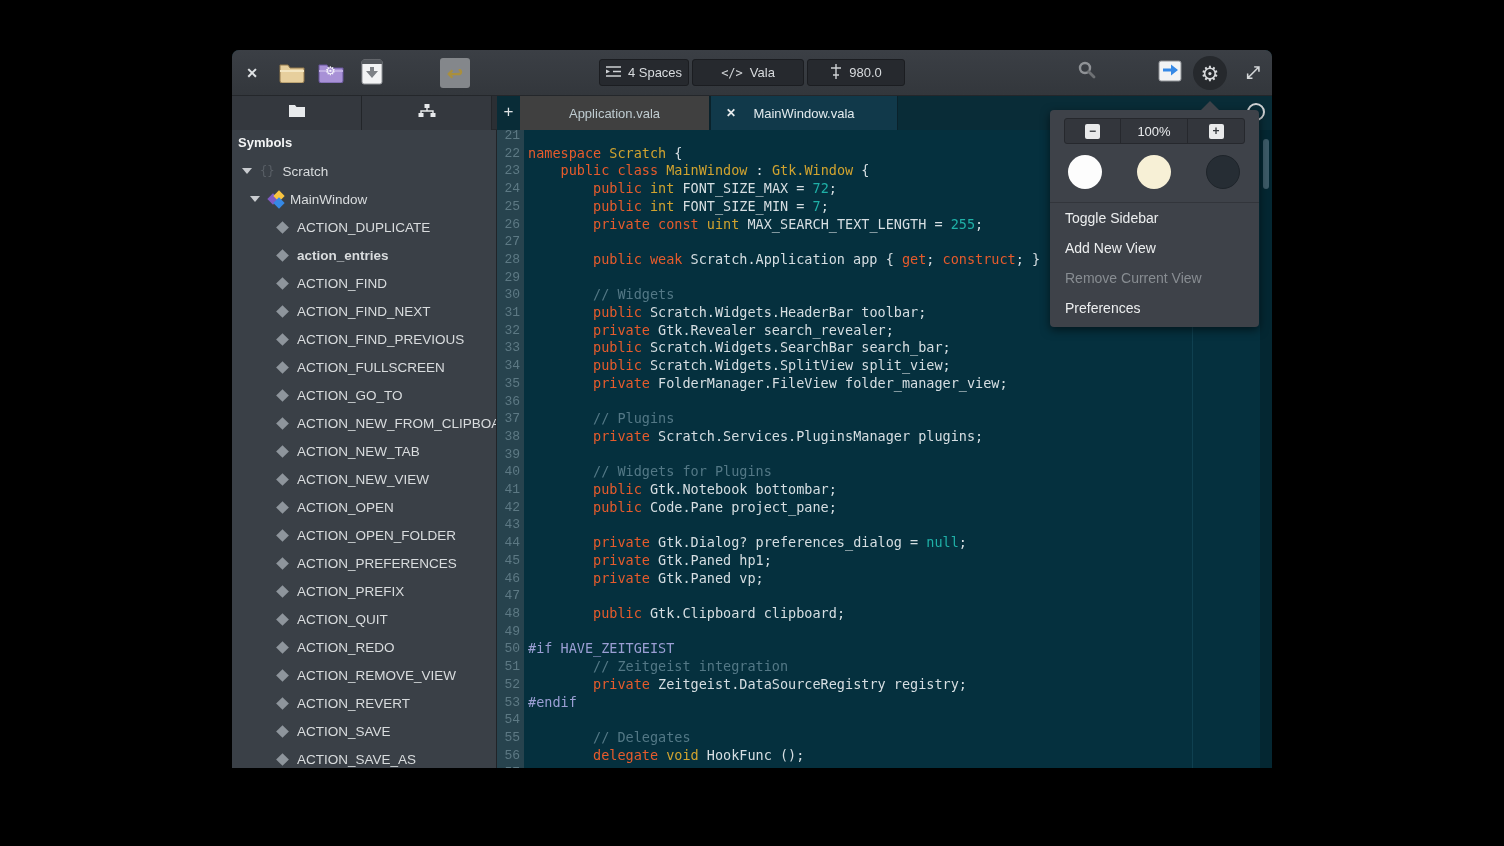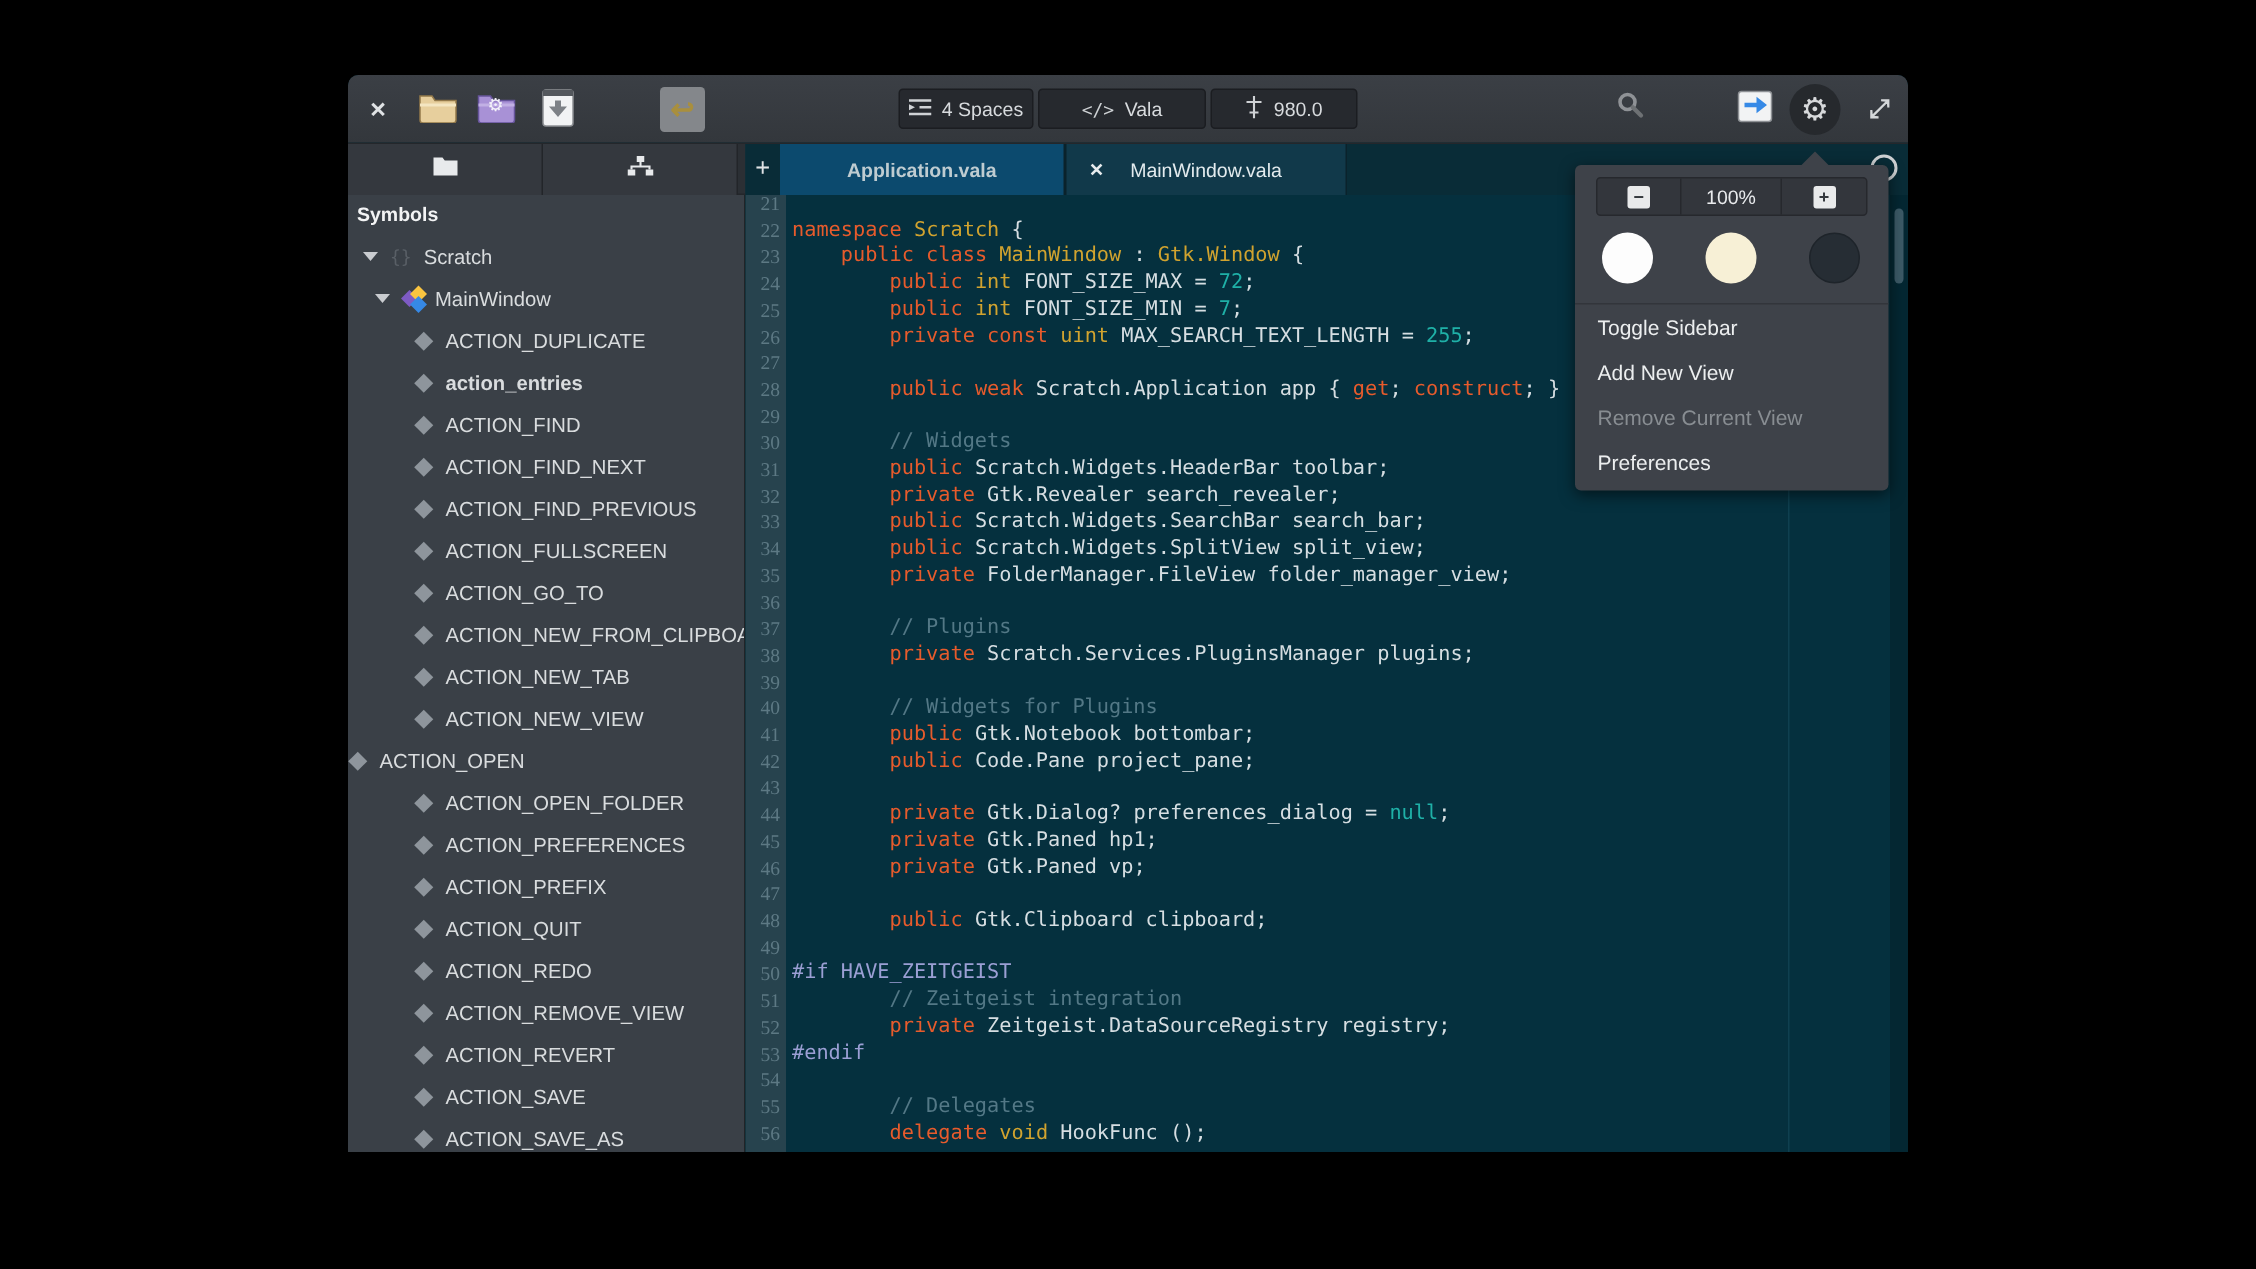--- a/index.html
+++ b/index.html
@@ -31,21 +31,21 @@
   
   .subheader { position:absolute; left:0; top:46px; width:1040px; height:34px; }
   .panel-tabs { position:absolute; left:0; top:0; width:265px; height:34px; background:#2b2f34;
                 display:flex; border-bottom:1px solid #24272b; }
   .panel-tab { width:130px; height:34px; background:#34383e; border-right:1px solid #222529;
                display:flex; align-items:center; justify-content:center; }
   .doc-tabs { position:absolute; left:265px; top:0; width:775px; height:34px; background:#092c37; display:flex; }
   .tab-plus { width:23px; height:34px; color:#dfe3e5; font-size:17px; text-align:center; line-height:32px; }
   .doc-tab { height:34px; display:flex; align-items:center; justify-content:center;
              font-size:13px; color:#bfccd1; border-right:1px solid #0a222b; position:relative; }
-  .doc-tab.inactive { width:190px; background:#0c4a6e;font-weight:bold; }
+  .doc-tab.inactive { width:190px; background:#404040; }
   .doc-tab.active { width:188px; background:#11394a; color:#e3ebee; border-left:1px solid #0a222b; }
   .tab-close { position:absolute; left:13px; top:10px; width:14px; height:14px; color:#e8ecee;
                font-size:12px; font-weight:bold; line-height:14px; text-align:center; }
   .tab-overflow-circle { position:absolute; right:7px; top:7px; width:18px; height:18px;
                          border:2px solid #cfd2d4; border-radius:50%; }
 
   
   .sidebar { position:absolute; left:0; top:80px; width:265px; height:638px;
              background:#3a4047; border-right:1px solid #212428; overflow:hidden; }
   .sidebar-header { position:absolute; left:6px; top:5px; font-size:13px; font-weight:bold; color:#f3f4f5; }
@@ -56,21 +56,21 @@
   .ns-icon { font-family:"DejaVu Sans Mono", monospace; color:#595f66; font-size:12px; margin-right:8px; }
   .diamond { width:9px; height:9px; background:#8e959c; transform:rotate(45deg); margin:0 10px 0 2px; flex:0 0 auto; }
   .cls-icon { position:relative; width:16px; height:16px; margin-right:6px; flex:0 0 auto; }
   .cls-icon i { position:absolute; width:8px; height:8px; transform:rotate(45deg); }
 
   
   .editor { position:absolute; left:265px; top:80px; width:775px; height:638px; background:#05303e; overflow:hidden; }
   .gutter-bg { position:absolute; left:0; top:0; width:27px; height:638px; background:#27434e; }
   .margin-line { position:absolute; left:695px; top:0; width:1px; height:638px; background:#0f4050; }
   .gutter-col { position:absolute; left:0; top:-3px; width:23px; text-align:right;
-                font-family:Liberation Serif, serif; font-size:13px; line-height:17.7px; color:#5d7984; }
+                font-family:Liberation Mono, monospace; font-size:13px; line-height:17.7px; color:#5d7984; }
   .code-col { position:absolute; left:31px; top:-3px; font-family:"DejaVu Sans Mono", monospace;
               font-size:13.5px; line-height:17.7px; white-space:pre; color:#d6dee2; }
   .code-col .kw { color:#e75b2c; }
   .code-col .ty { color:#d1a32f; }
   .code-col .num { color:#1fb0a7; }
   .code-col .cm { color:#537886; }
   .code-col .pp { color:#9b9fd4; }
   .code-col .pl { color:#d6dee2; }
   .scrollbar { position:absolute; right:0; top:0; width:12px; height:638px; background:rgba(0,0,0,0.18); }
   .scroll-thumb { position:absolute; left:3px; top:9px; width:6px; height:50px; border-radius:3px; background:#3c5a67; }
@@ -274,21 +274,21 @@
           <span>ACTION_NEW_FROM_CLIPBOARD</span>
         </div>
         <div class="tree-row" style="padding-left: 44px;">
           <span class="diamond"></span>
           <span>ACTION_NEW_TAB</span>
         </div>
         <div class="tree-row" style="padding-left: 44px;">
           <span class="diamond"></span>
           <span>ACTION_NEW_VIEW</span>
         </div>
-        <div class="tree-row" style="">
+        <div class="tree-row" style="padding-left: 44px;">
           <span class="diamond"></span>
           <span>ACTION_OPEN</span>
         </div>
         <div class="tree-row" style="padding-left: 44px;">
           <span class="diamond"></span>
           <span>ACTION_OPEN_FOLDER</span>
         </div>
         <div class="tree-row" style="padding-left: 44px;">
           <span class="diamond"></span>
           <span>ACTION_PREFERENCES</span>

